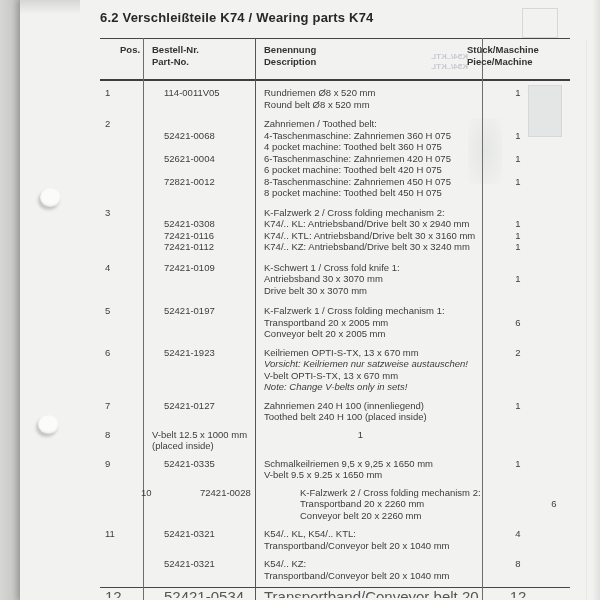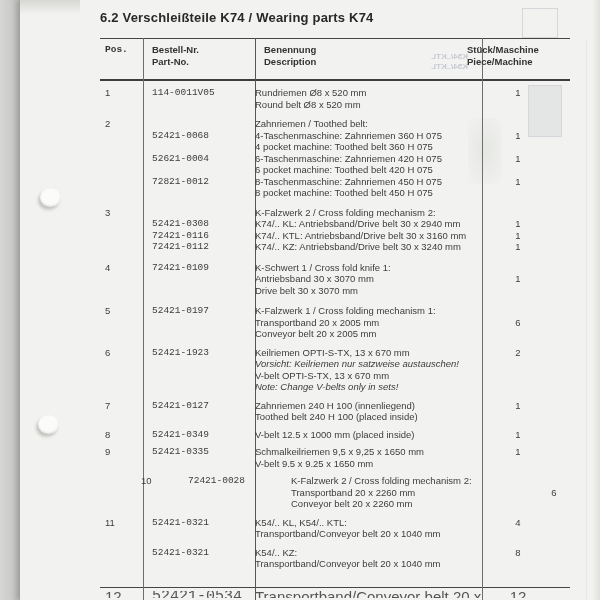--- a/index.html
+++ b/index.html
@@ -70,30 +70,30 @@
   .hrule { position:absolute; height:1px; background:#464646; }
   .rule-top    { left:100px; top:38px; width:470px; }
   .rule-header { left:100px; top:79px; width:470px; height:2px; background:#3e3e3e; }
   .rule-bottom { left:100px; top:587px; width:470px; }
   .vrule { position:absolute; width:1px; top:38px; height:562px; background:#6e6e6c; }
   .v1 { left:143px; }
   .v2 { left:255px; background:#565654; }
   .v3 { left:482px; }
 
   .thead { position:absolute; top:44px; font-size:9.5px; font-weight:bold; color:#333; line-height:12px; }
-  .th-pos  { left:105px;font-family:Liberation Mono, monospace; }
+  .th-pos  { left:120px; }
   .th-part { left:152px; }
   .th-desc { left:264px; }
   .th-qty  { left:467px; }
 
   #rows { position:absolute; left:100px; top:80px; width:470px; font-size:9.5px; line-height:11.5px; color:#3d3d3d; }
   .entry { display:grid; grid-template-columns:43px 112px 227px 88px; }
   .cell-pos  { padding-left:5px; }
-  .cell-part { padding-left:9px;font-family:Liberation Mono, monospace; }
-  .cell-desc { }
+  .cell-part { padding-left:21px; }
+  .cell-desc { padding-left:9px; }
   .cell-qty  { text-align:center; padding-right:16px; }
   .ital { font-style:italic; }
 
   #partial-row {
     position:absolute; left:100px; top:591px; width:470px; height:7px;
     overflow:hidden; font-size:15px; line-height:11.5px; color:#555;
   }
 </style>
 </head>
 <body>
@@ -267,21 +267,20 @@
         <div class="cell-desc">
           <div>Zahnriemen 240 H 100 (innenliegend)</div>
           <div>Toothed belt 240 H 100 (placed inside)</div>
         </div>
         <div class="cell-qty" style="padding-top: 0px;">1</div>
       </div>
     </div>
     <div style="margin-top: 6px;">
       <div class="entry">
         <div class="cell-pos">8</div>
-        <div class="cell-part">52421-0349</div>
         <div class="cell-desc">
           <div>V-belt 12.5 x 1000 mm (placed inside)</div>
         </div>
         <div class="cell-qty" style="padding-top: 0px;">1</div>
       </div>
     </div>
     <div style="margin-top: 6px;">
       <div class="entry">
         <div class="cell-pos">9</div>
         <div class="cell-part">52421-0335</div>

